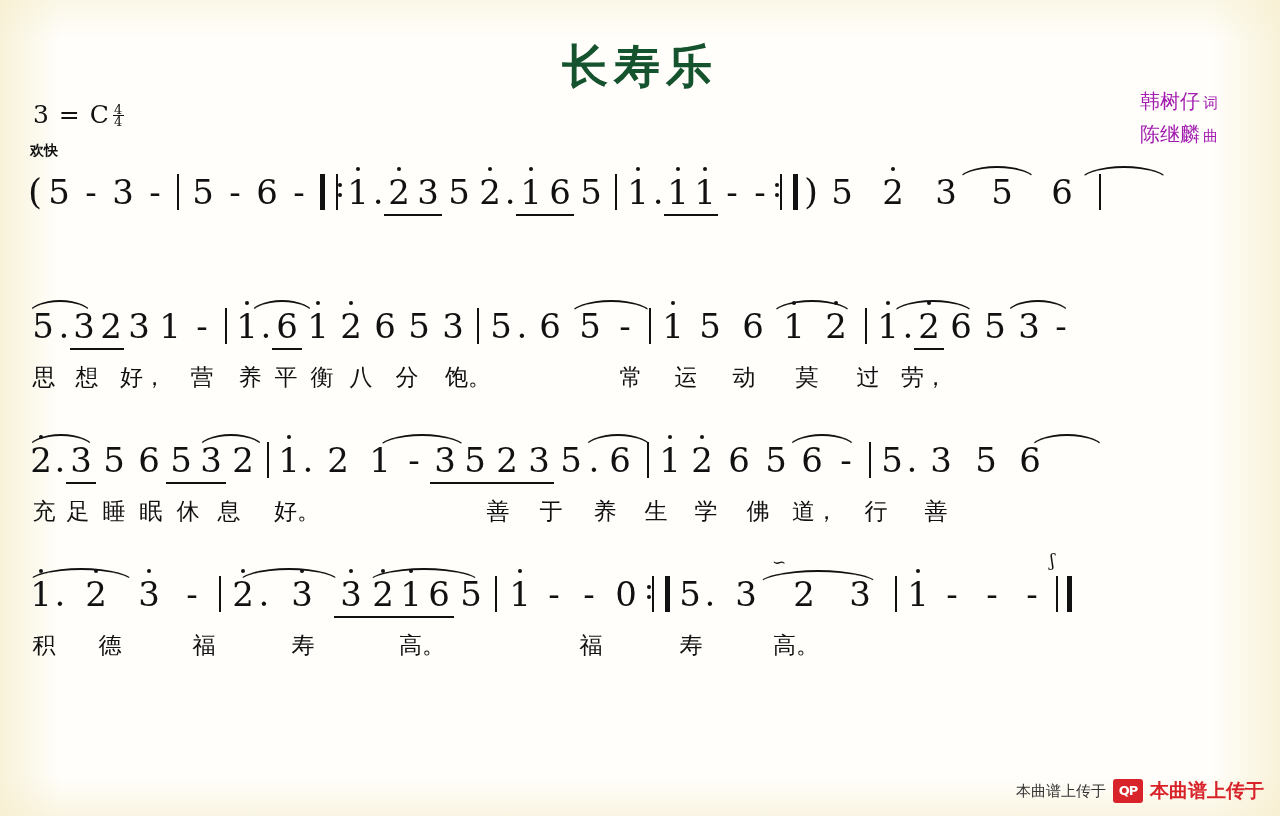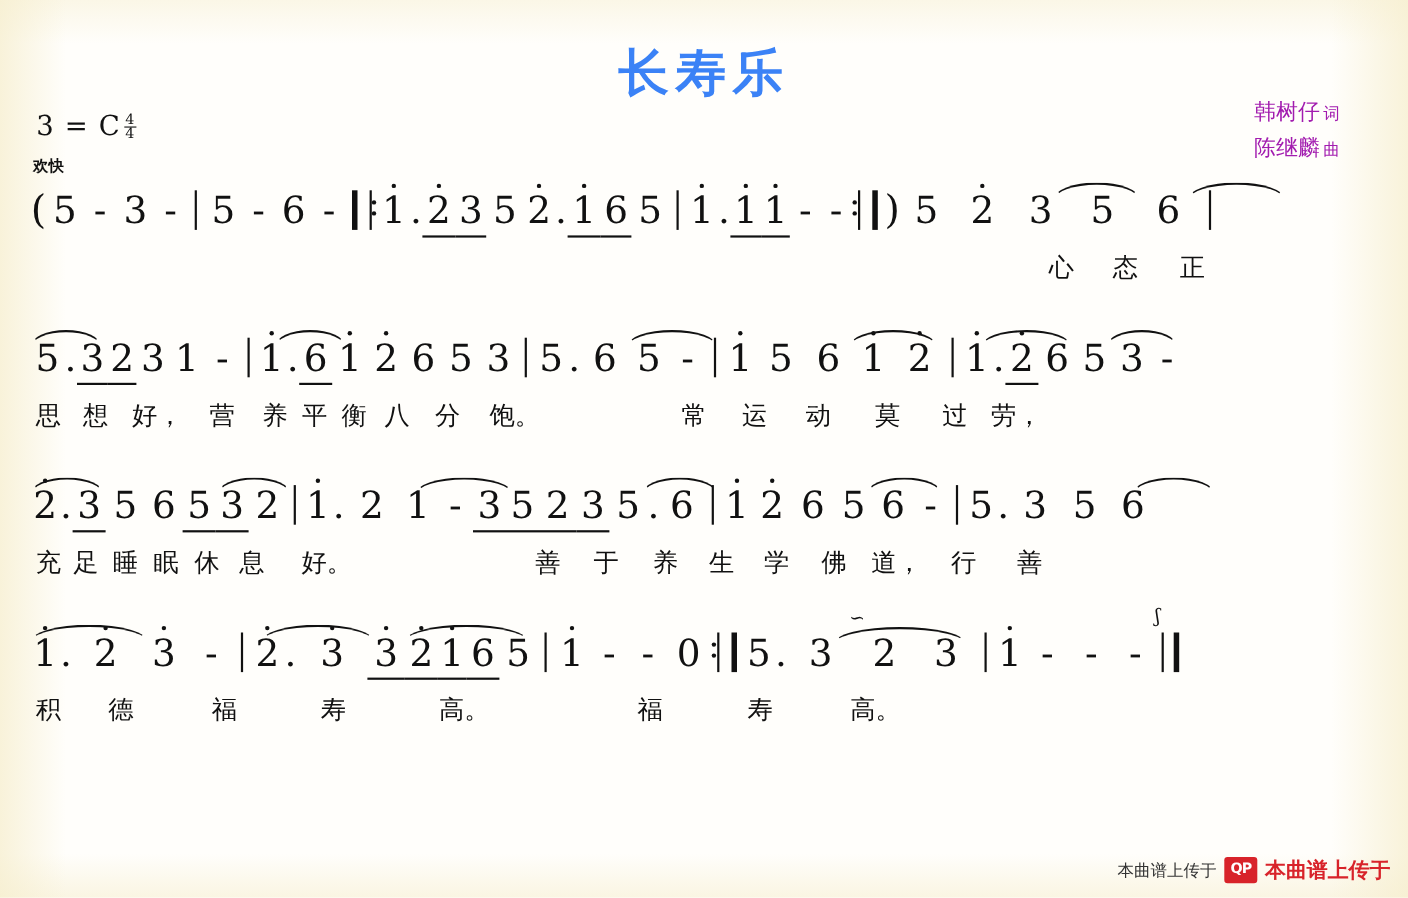--- a/index.html
+++ b/index.html
@@ -35,21 +35,21 @@
   .title {
     position: absolute;
     top: 36px;
     left: 0;
     width: 1280px;
     text-align: center;
     font-family: "DejaVu Serif", serif;
     font-weight: bold;
     font-size: 46px;
     letter-spacing: 6px;
-    color: #3b82f6;
+    color: #14532d;
   }
   .credits {
     position: absolute;
     right: 62px;
     top: 86px;
     text-align: left;
     font-family: "DejaVu Serif", serif;
     font-size: 20px;
     color: #a21caf;
     line-height: 31px;
@@ -250,23 +250,20 @@
     <span>3 = C</span><span class="frac"><span class="num">4</span><span>4</span></span>
   </div>
 
   <div class="tempo">欢快</div>
 
   <div class="row" style="top:172px;">
     <div class="notes">
       <span class="n paren">(</span><span class="n" style="width:34px">5</span><span class="n" style="width:30px">-</span><span class="n" style="width:34px">3</span><span class="n" style="width:30px">-</span><span class="bar"></span><span class="n" style="width:34px">5</span><span class="n" style="width:30px">-</span><span class="n" style="width:34px">6</span><span class="n" style="width:30px">-</span><span class="repL"></span><span class="n dotHi" style="width:28px">1</span><span class="n" style="width:12px">.</span><span class="n dotHi under1" style="width:30px">2</span><span class="n under1" style="width:28px">3</span><span class="n" style="width:34px">5</span><span class="n dotHi" style="width:28px">2</span><span class="n" style="width:12px">.</span><span class="n dotHi under1" style="width:30px">1</span><span class="n under1" style="width:28px">6</span><span class="n" style="width:34px">5</span><span class="bar"></span><span class="n dotHi" style="width:28px">1</span><span class="n" style="width:12px">.</span><span class="n dotHi under1" style="width:28px">1</span><span class="n dotHi under1" style="width:26px">1</span><span class="n" style="width:28px">-</span><span class="n" style="width:28px">-</span><span class="repR"></span><span class="n paren">)</span><span class="n" style="width:48px">5</span><span class="n dotHi" style="width:54px">2</span><span class="n" style="width:52px">3</span><span class="n" style="width:60px">5</span><span class="n" style="width:60px">6</span><span class="bar"></span>
       <div class="slur" style="left:930px; top:-6px; width:76px;"></div>
       <div class="slur" style="left:1052px; top:-6px; width:86px;"></div>
-    </div>
-    <div class="lyrics">
-      <span class="lyr" style="width:910px"></span><span class="lyr" style="width:54px">心</span><span class="lyr" style="width:62px">态</span><span class="lyr" style="width:60px">正</span>
     </div>
   </div>
 
   <div class="row" style="top:306px;">
     <div class="notes">
       <span class="n" style="width:30px">5</span><span class="n" style="width:12px">.</span><span class="n under1" style="width:28px">3</span><span class="n under1" style="width:26px">2</span><span class="n" style="width:30px">3</span><span class="n" style="width:32px">1</span><span class="n" style="width:32px">-</span><span class="bar"></span><span class="n dotHi" style="width:26px">1</span><span class="n" style="width:12px">.</span><span class="n under1" style="width:30px">6</span><span class="n dotHi" style="width:32px">1</span><span class="n dotHi" style="width:34px">2</span><span class="n" style="width:34px">6</span><span class="n" style="width:34px">5</span><span class="n" style="width:34px">3</span><span class="bar"></span><span class="n" style="width:30px">5</span><span class="n" style="width:12px">.</span><span class="n" style="width:44px">6</span><span class="n" style="width:36px">5</span><span class="n" style="width:34px">-</span><span class="bar"></span><span class="n dotHi" style="width:30px">1</span><span class="n" style="width:44px">5</span><span class="n" style="width:42px">6</span><span class="n dotHi" style="width:40px">1</span><span class="n dotHi" style="width:44px">2</span><span class="bar"></span><span class="n dotHi" style="width:28px">1</span><span class="n" style="width:12px">.</span><span class="n dotHi under1" style="width:30px">2</span><span class="n" style="width:34px">6</span><span class="n" style="width:34px">5</span><span class="n" style="width:34px">3</span><span class="n" style="width:30px">-</span>
       <div class="slur" style="left:0px; top:-6px; width:62px;"></div>
       <div class="slur" style="left:222px; top:-6px; width:62px;"></div>
       <div class="slur" style="left:542px; top:-6px; width:80px;"></div>
       <div class="slur" style="left:744px; top:-6px; width:78px;"></div>

